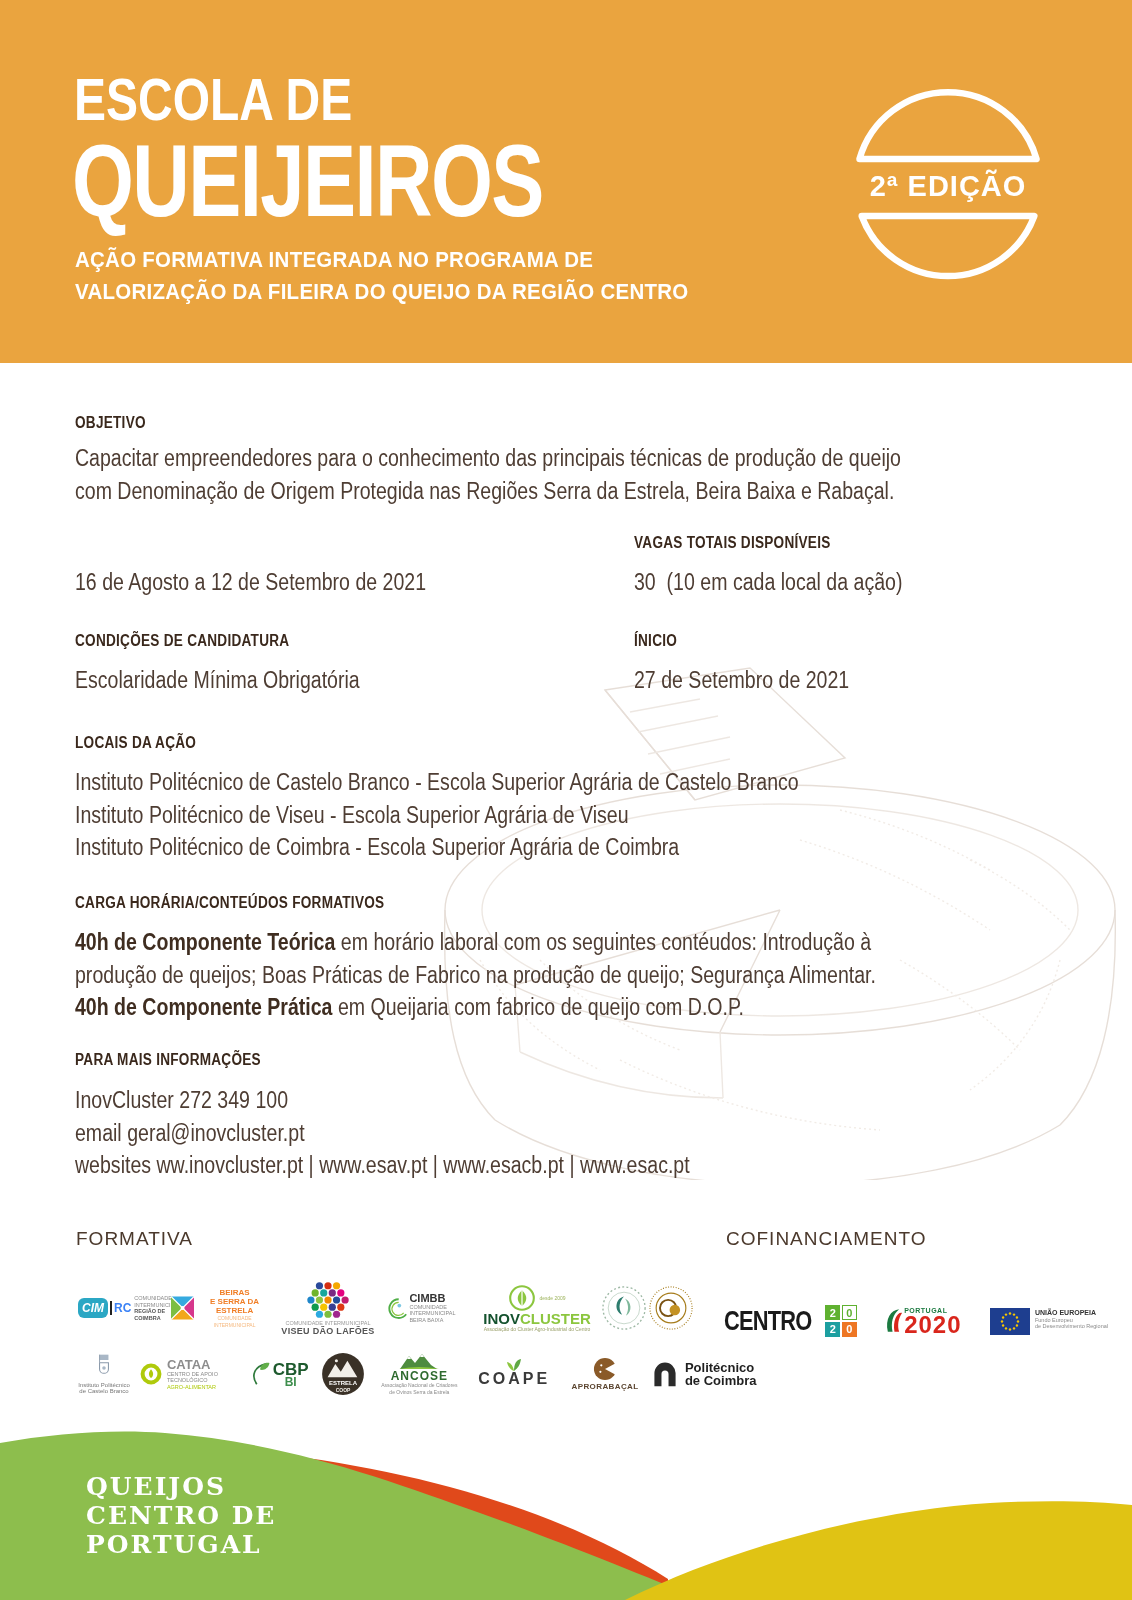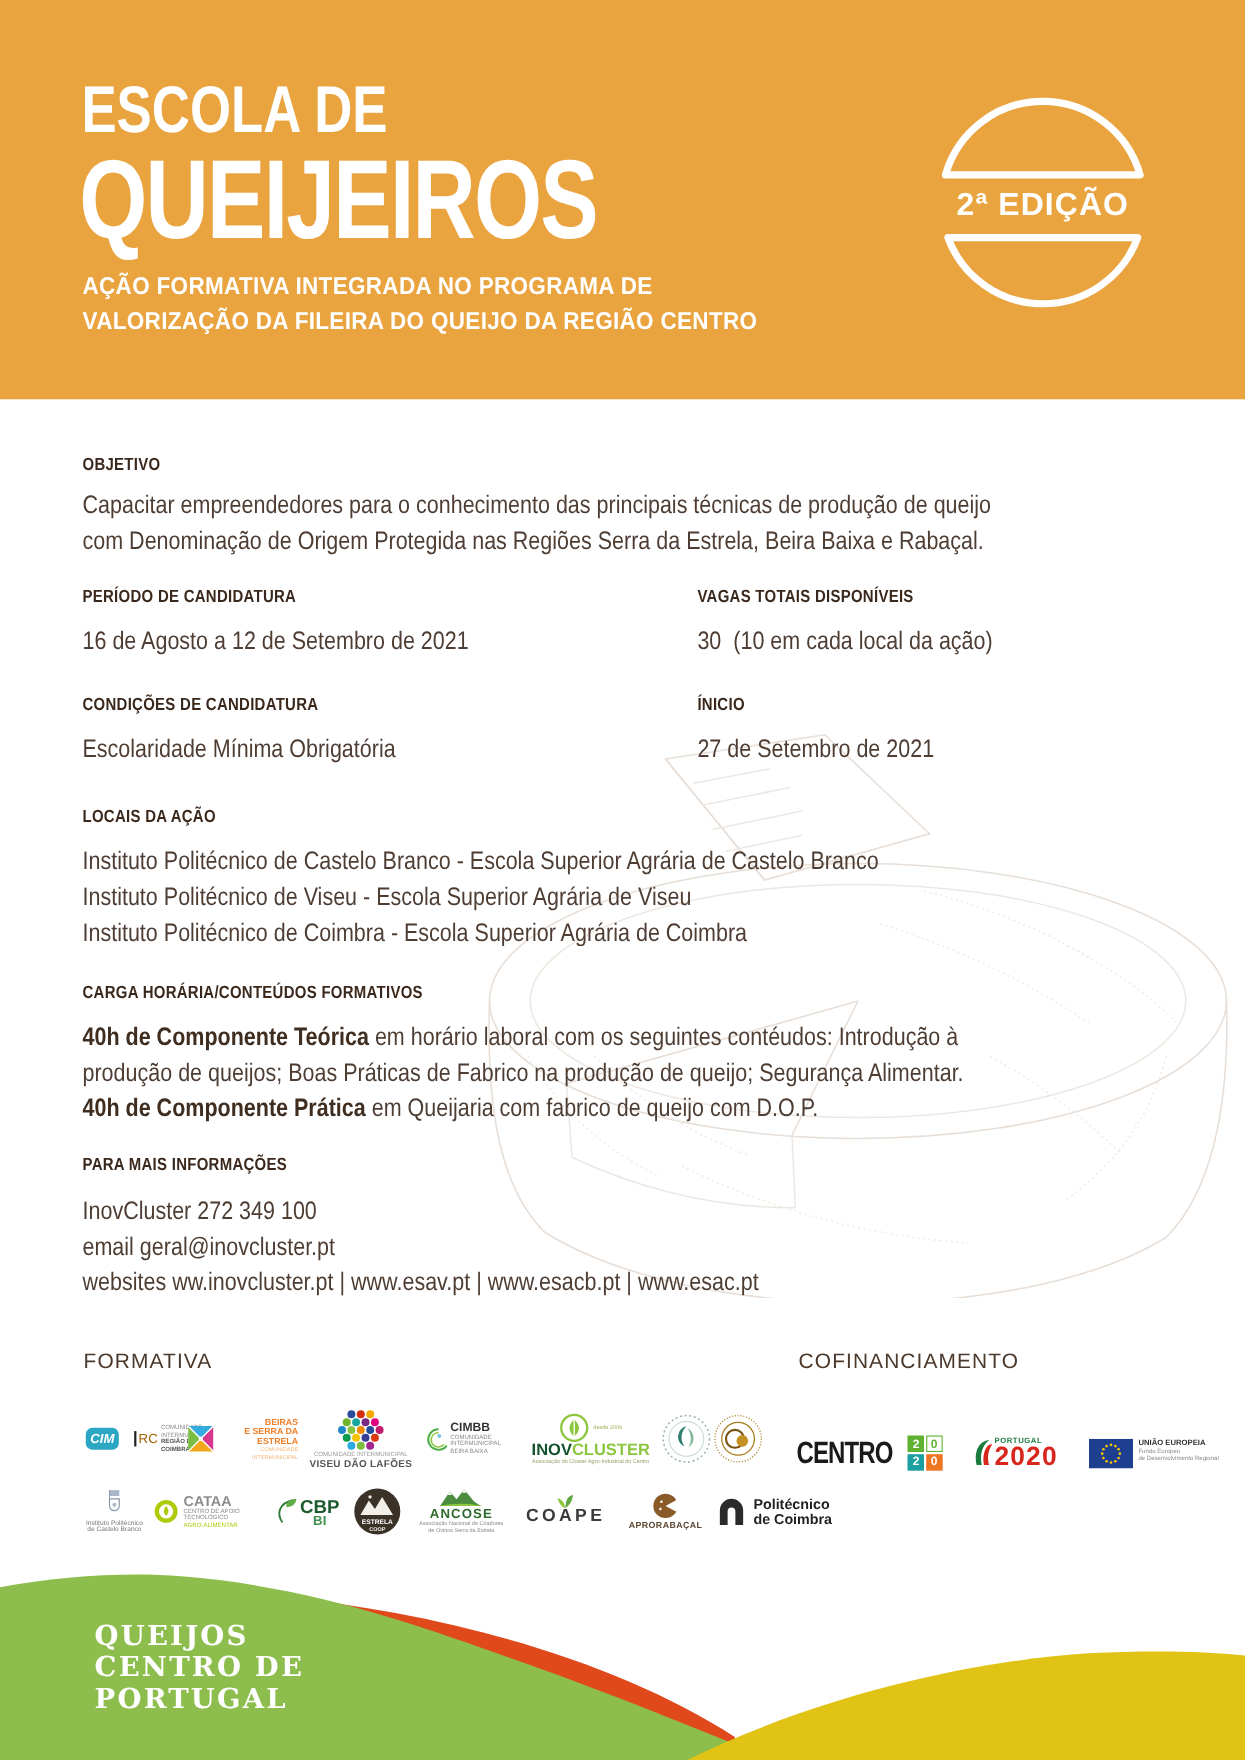--- a/index.html
+++ b/index.html
@@ -31,26 +31,26 @@
   
   .strip-label{position:absolute;top:1228px;font-size:19px;color:#4B392C;letter-spacing:1px;}
   .row1{position:absolute;left:78px;top:1268px;width:616px;height:80px;display:flex;justify-content:space-between;align-items:center;}
   .row2{position:absolute;left:72px;top:1342px;width:700px;height:64px;display:flex;justify-content:space-between;align-items:center;}
   .cofrow{position:absolute;left:724px;top:1292px;width:384px;height:58px;display:flex;justify-content:space-between;align-items:center;}
   .logo{display:flex;flex-direction:column;align-items:center;text-align:center;}
   .micro{font-size:5.5px;color:#8A8A8A;line-height:6.5px;}
 
   .cimrc{flex-direction:row;align-items:center;width:92px;}
   .cimrc-badge{background:#2BA7C4;color:#fff;font-style:italic;font-weight:800;font-size:12px;padding:3px 4px;border-radius:6px;}
-  .cimrc-rc{font-weight:400;font-size:12px;color:#a16207;border-left:2px solid #222;padding-left:2px;margin-left:14px;}
+  .cimrc-rc{font-weight:700;font-size:12px;color:#3b82f6;border-left:2px solid #222;padding-left:2px;margin-left:2px;}
   .cimrc-sub{margin-left:3px;text-align:left;}
   .cimrc-sub .l2{font-weight:700;color:#555;}
 
   .beiras{flex-direction:row;align-items:center;width:100px;gap:4px;}
-  .beiras-text{text-align:right;}
+  .beiras-text{text-align:center;}
   .beiras-text .b1,.beiras-text .b2{font-size:8px;font-weight:800;color:#F07E26;line-height:9px;}
   .beiras-text .b3{font-size:5px;color:#F5B87E;line-height:7px;}
 
   .viseu{width:112px;}
   .v-sub{font-size:5.5px;color:#9A9A9A;margin-top:1px;}
   .v-name{font-size:9px;font-weight:600;color:#555;letter-spacing:.3px;}
 
   .cimbb{flex-direction:row;width:88px;gap:2px;align-items:center;}
   .cimbb-text{text-align:left;}
   .cimbb-name{font-size:11px;font-weight:800;color:#333;line-height:11px;}
@@ -146,21 +146,20 @@
       <path d="M60,300 q40,70 120,110 M640,300 q-20,80 -90,130" stroke="#E6DCD2" stroke-dasharray="2 3"></path>
     </g>
   </svg>
 
   <div class="h L" style="top:414px"><span>OBJETIVO</span></div>
   <div class="b L" style="top:442px">
     <span>Capacitar empreendedores para o conhecimento das principais técnicas de produção de queijo</span><br>
     <span>com Denominação de Origem Protegida nas Regiões Serra da Estrela, Beira Baixa e Rabaçal.</span>
   </div>
 
-  <div class="h L" style="top:534px"><span>PERÍODO DE CANDIDATURA</span></div>
   <div class="b L" style="top:566px"><span>16 de Agosto a 12 de Setembro de 2021</span></div>
   <div class="h R" style="top:534px"><span>VAGAS TOTAIS DISPONÍVEIS</span></div>
   <div class="b R" style="top:566px"><span>30&nbsp; (10 em cada local da ação)</span></div>
 
   <div class="h L" style="top:632px"><span>CONDIÇÕES DE CANDIDATURA</span></div>
   <div class="b L" style="top:664px"><span>Escolaridade Mínima Obrigatória</span></div>
   <div class="h R" style="top:632px"><span>ÍNICIO</span></div>
   <div class="b R" style="top:664px"><span>27 de Setembro de 2021</span></div>
 
   <div class="h L" style="top:734px"><span>LOCAIS DA AÇÃO</span></div>

